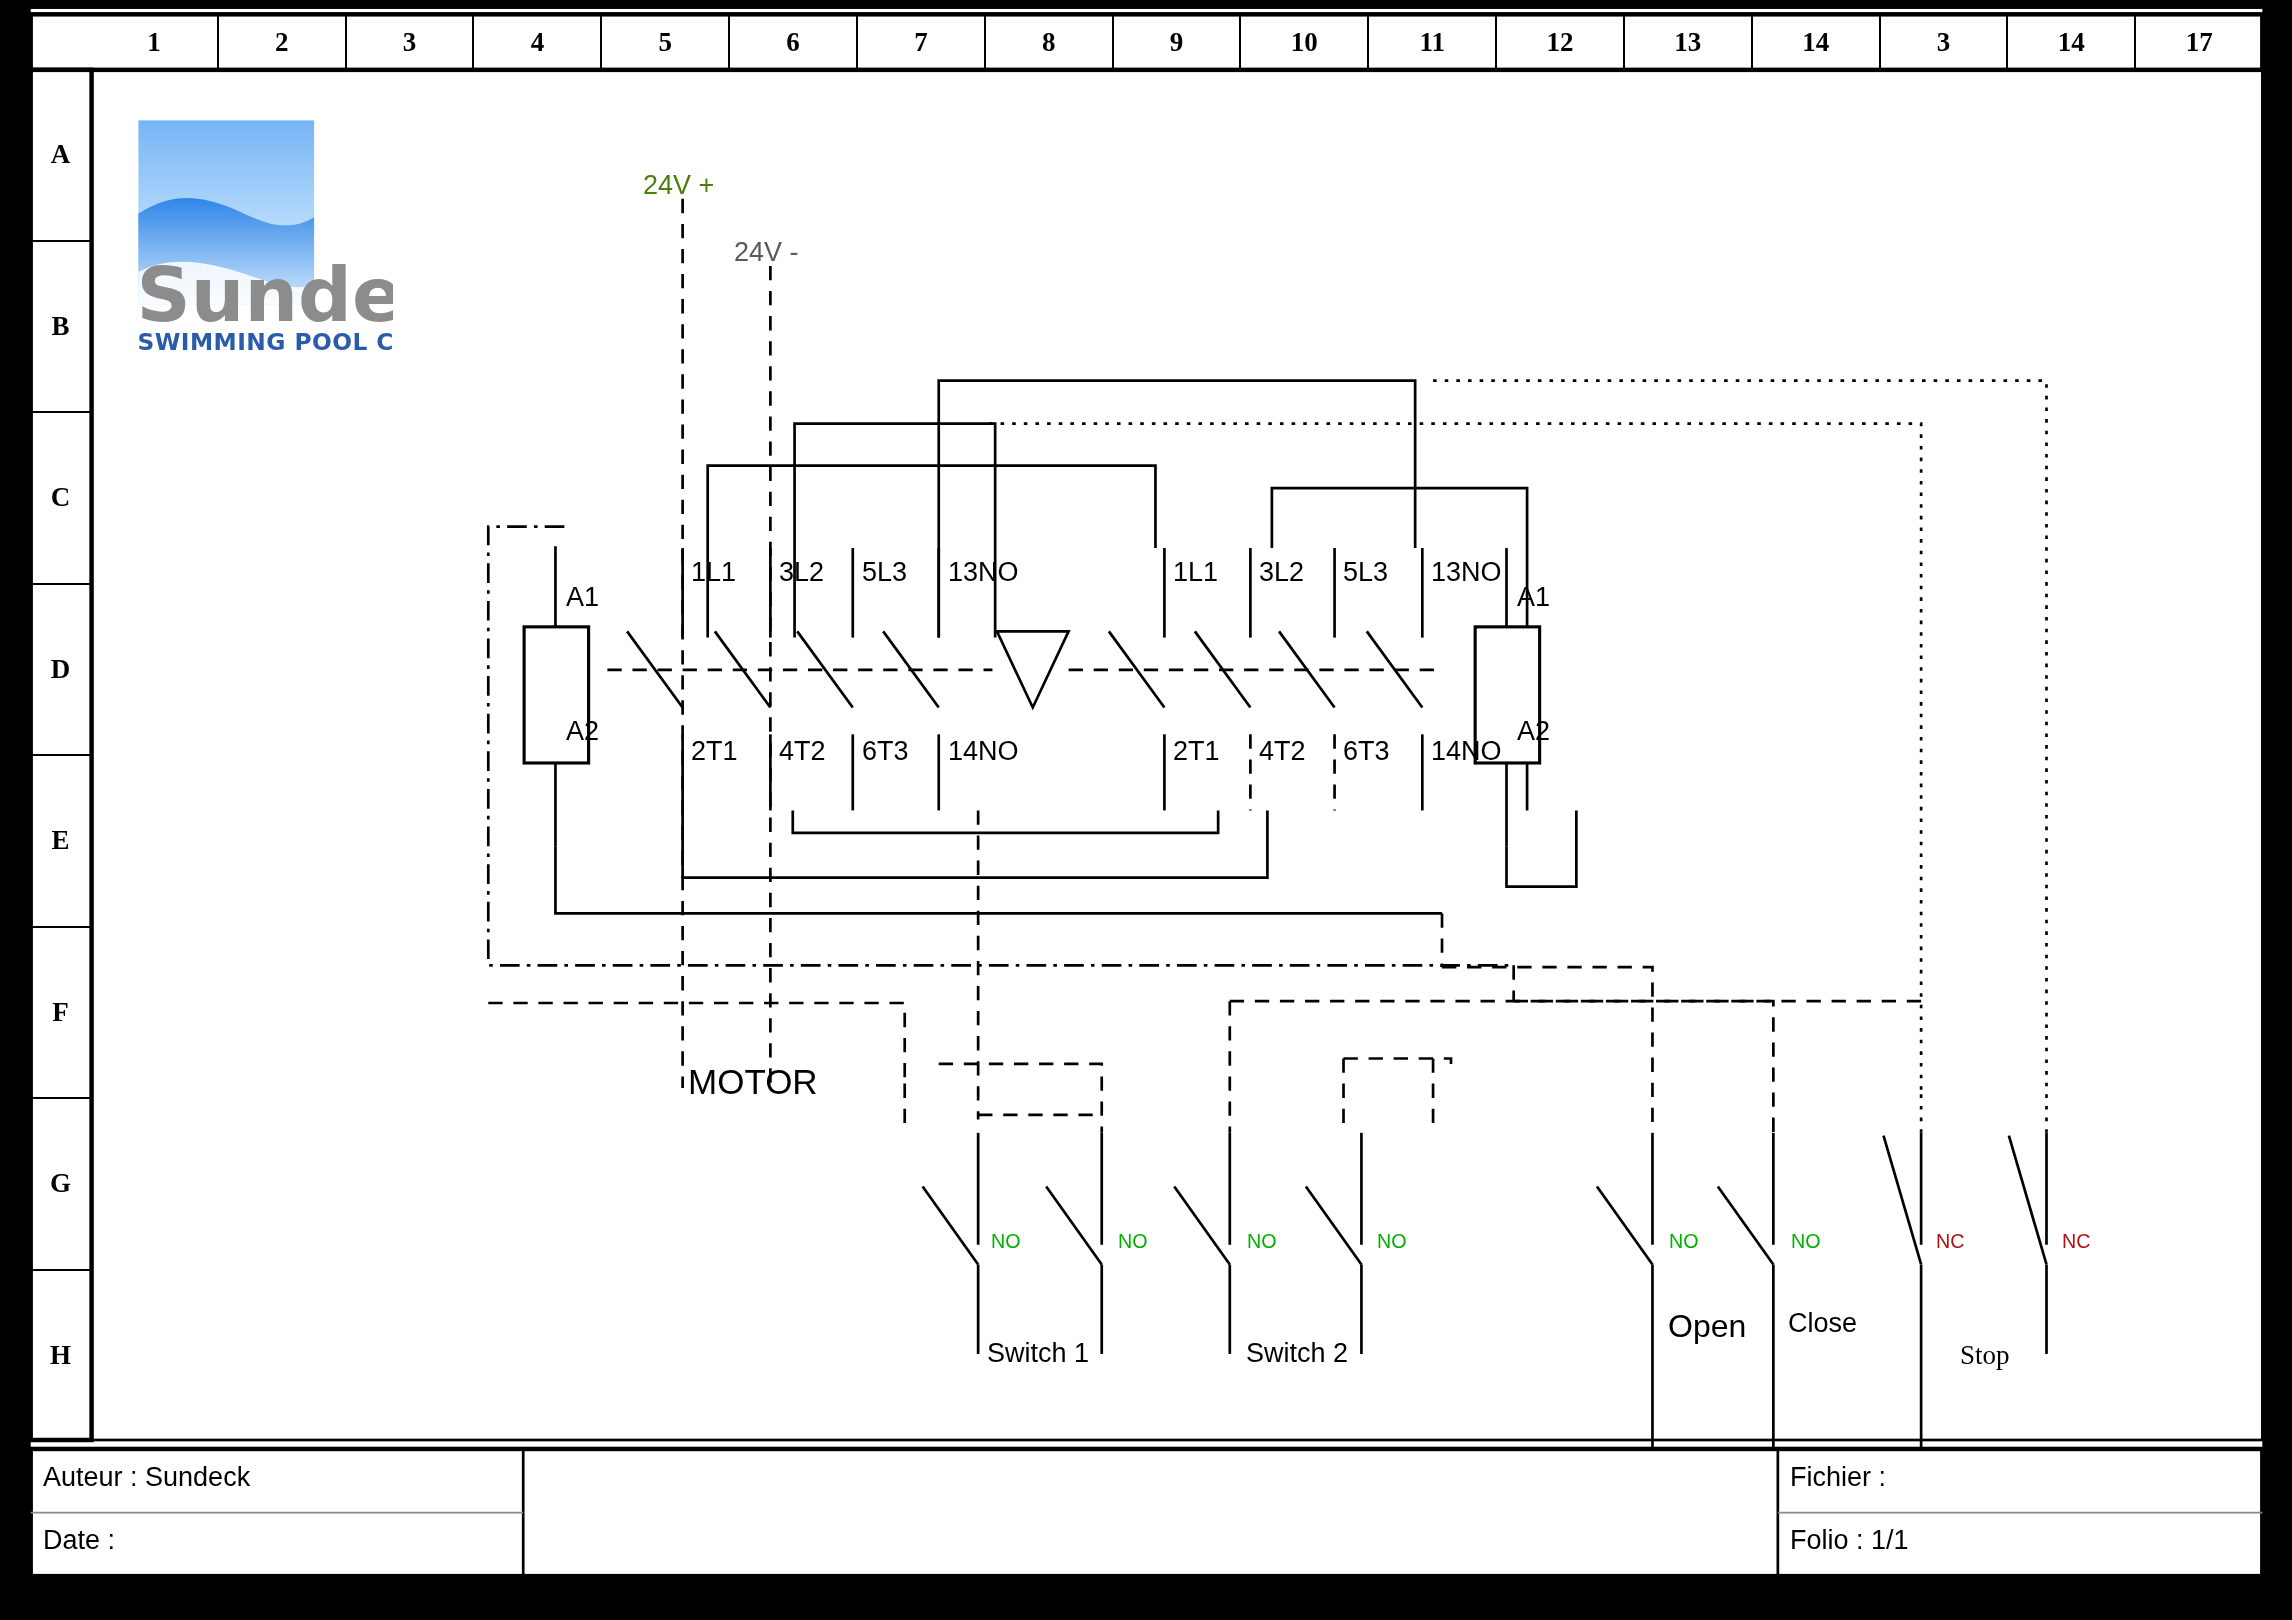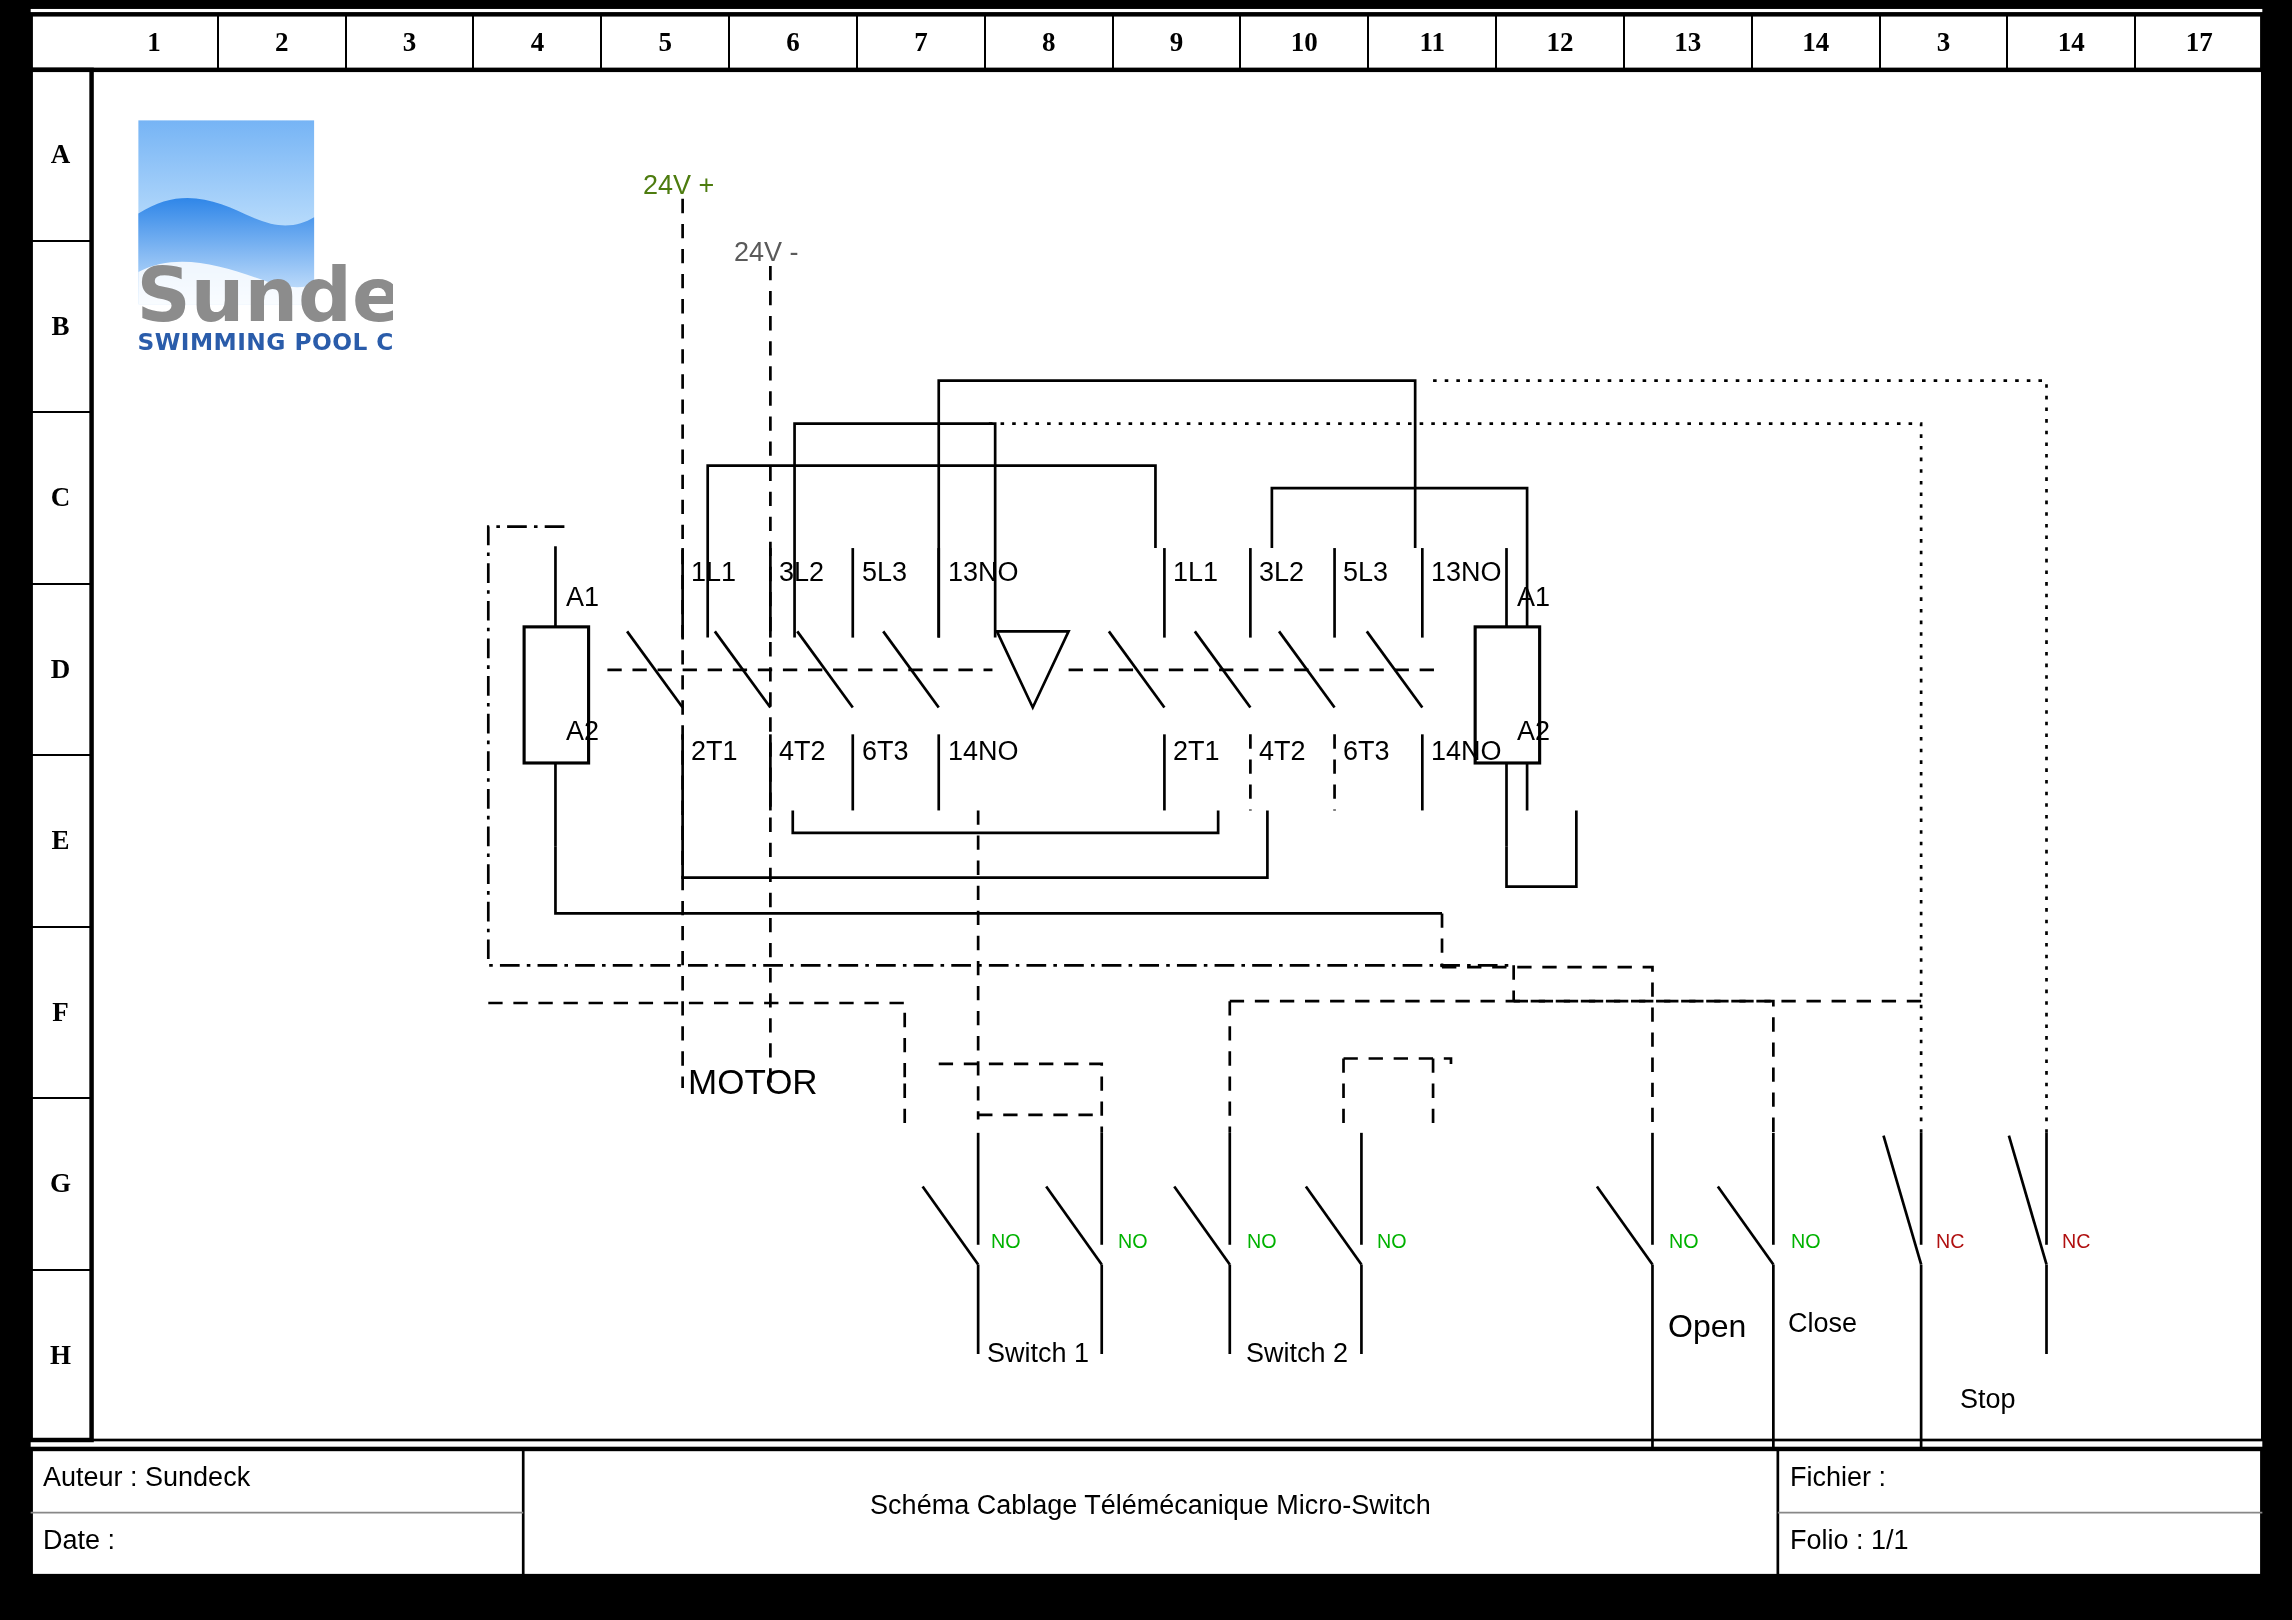--- a/index.html
+++ b/index.html
@@ -256,22 +256,21 @@
 <div style="position:absolute;left:1669px;top:1230px;font-size:19.7px;color:#00b200;font-family:'Liberation Sans',sans-serif;">NO</div>
 <div style="position:absolute;left:1791px;top:1230px;font-size:19.7px;color:#00b200;font-family:'Liberation Sans',sans-serif;">NO</div>
 <div style="position:absolute;left:1936px;top:1230px;font-size:19.7px;color:#b01010;font-family:'Liberation Sans',sans-serif;">NC</div>
 <div style="position:absolute;left:2062px;top:1230px;font-size:19.7px;color:#b01010;font-family:'Liberation Sans',sans-serif;">NC</div>
 
 <div style="position:absolute;left:987px;top:1338px;font-size:27px;font-family:'Liberation Sans',sans-serif;">Switch 1</div>
 <div style="position:absolute;left:1246px;top:1338px;font-size:27px;font-family:'Liberation Sans',sans-serif;">Switch 2</div>
 
 <div style="position:absolute;left:1668px;top:1308px;font-size:32px;font-family:'Liberation Sans',sans-serif;">Open</div>
 <div style="position:absolute;left:1788px;top:1308px;font-size:27px;font-family:'Liberation Sans',sans-serif;">Close</div>
-<div style="position:absolute;left:1960px;top:1340px;font-size:27px;font-family:Liberation Sans, sans-serif;margin-top:44px;">Stop</div>
+<div style="position:absolute;left:1960px;top:1340px;font-size:27px;font-family:Liberation Serif, serif;">Stop</div>
 
 <div style="position:absolute;left:43px;top:1462px;font-size:27px;font-family:'Liberation Sans',sans-serif;">Auteur : Sundeck</div>
 <div style="position:absolute;left:43px;top:1525px;font-size:27px;font-family:'Liberation Sans',sans-serif;">Date :</div>
-<div style="position:absolute;left:523px;top:1490px;width:1255px;text-align:center;font-size:27px;font-family:'Liberation Sans',sans-serif;">Schéma Cablage Télémécanique Micro-Switch</div>
 <div style="position:absolute;left:1790px;top:1462px;font-size:27px;font-family:'Liberation Sans',sans-serif;">Fichier :</div>
 <div style="position:absolute;left:1790px;top:1525px;font-size:27px;font-family:'Liberation Sans',sans-serif;">Folio : 1/1</div>
 
 </div>
 
 
 </body></html>

